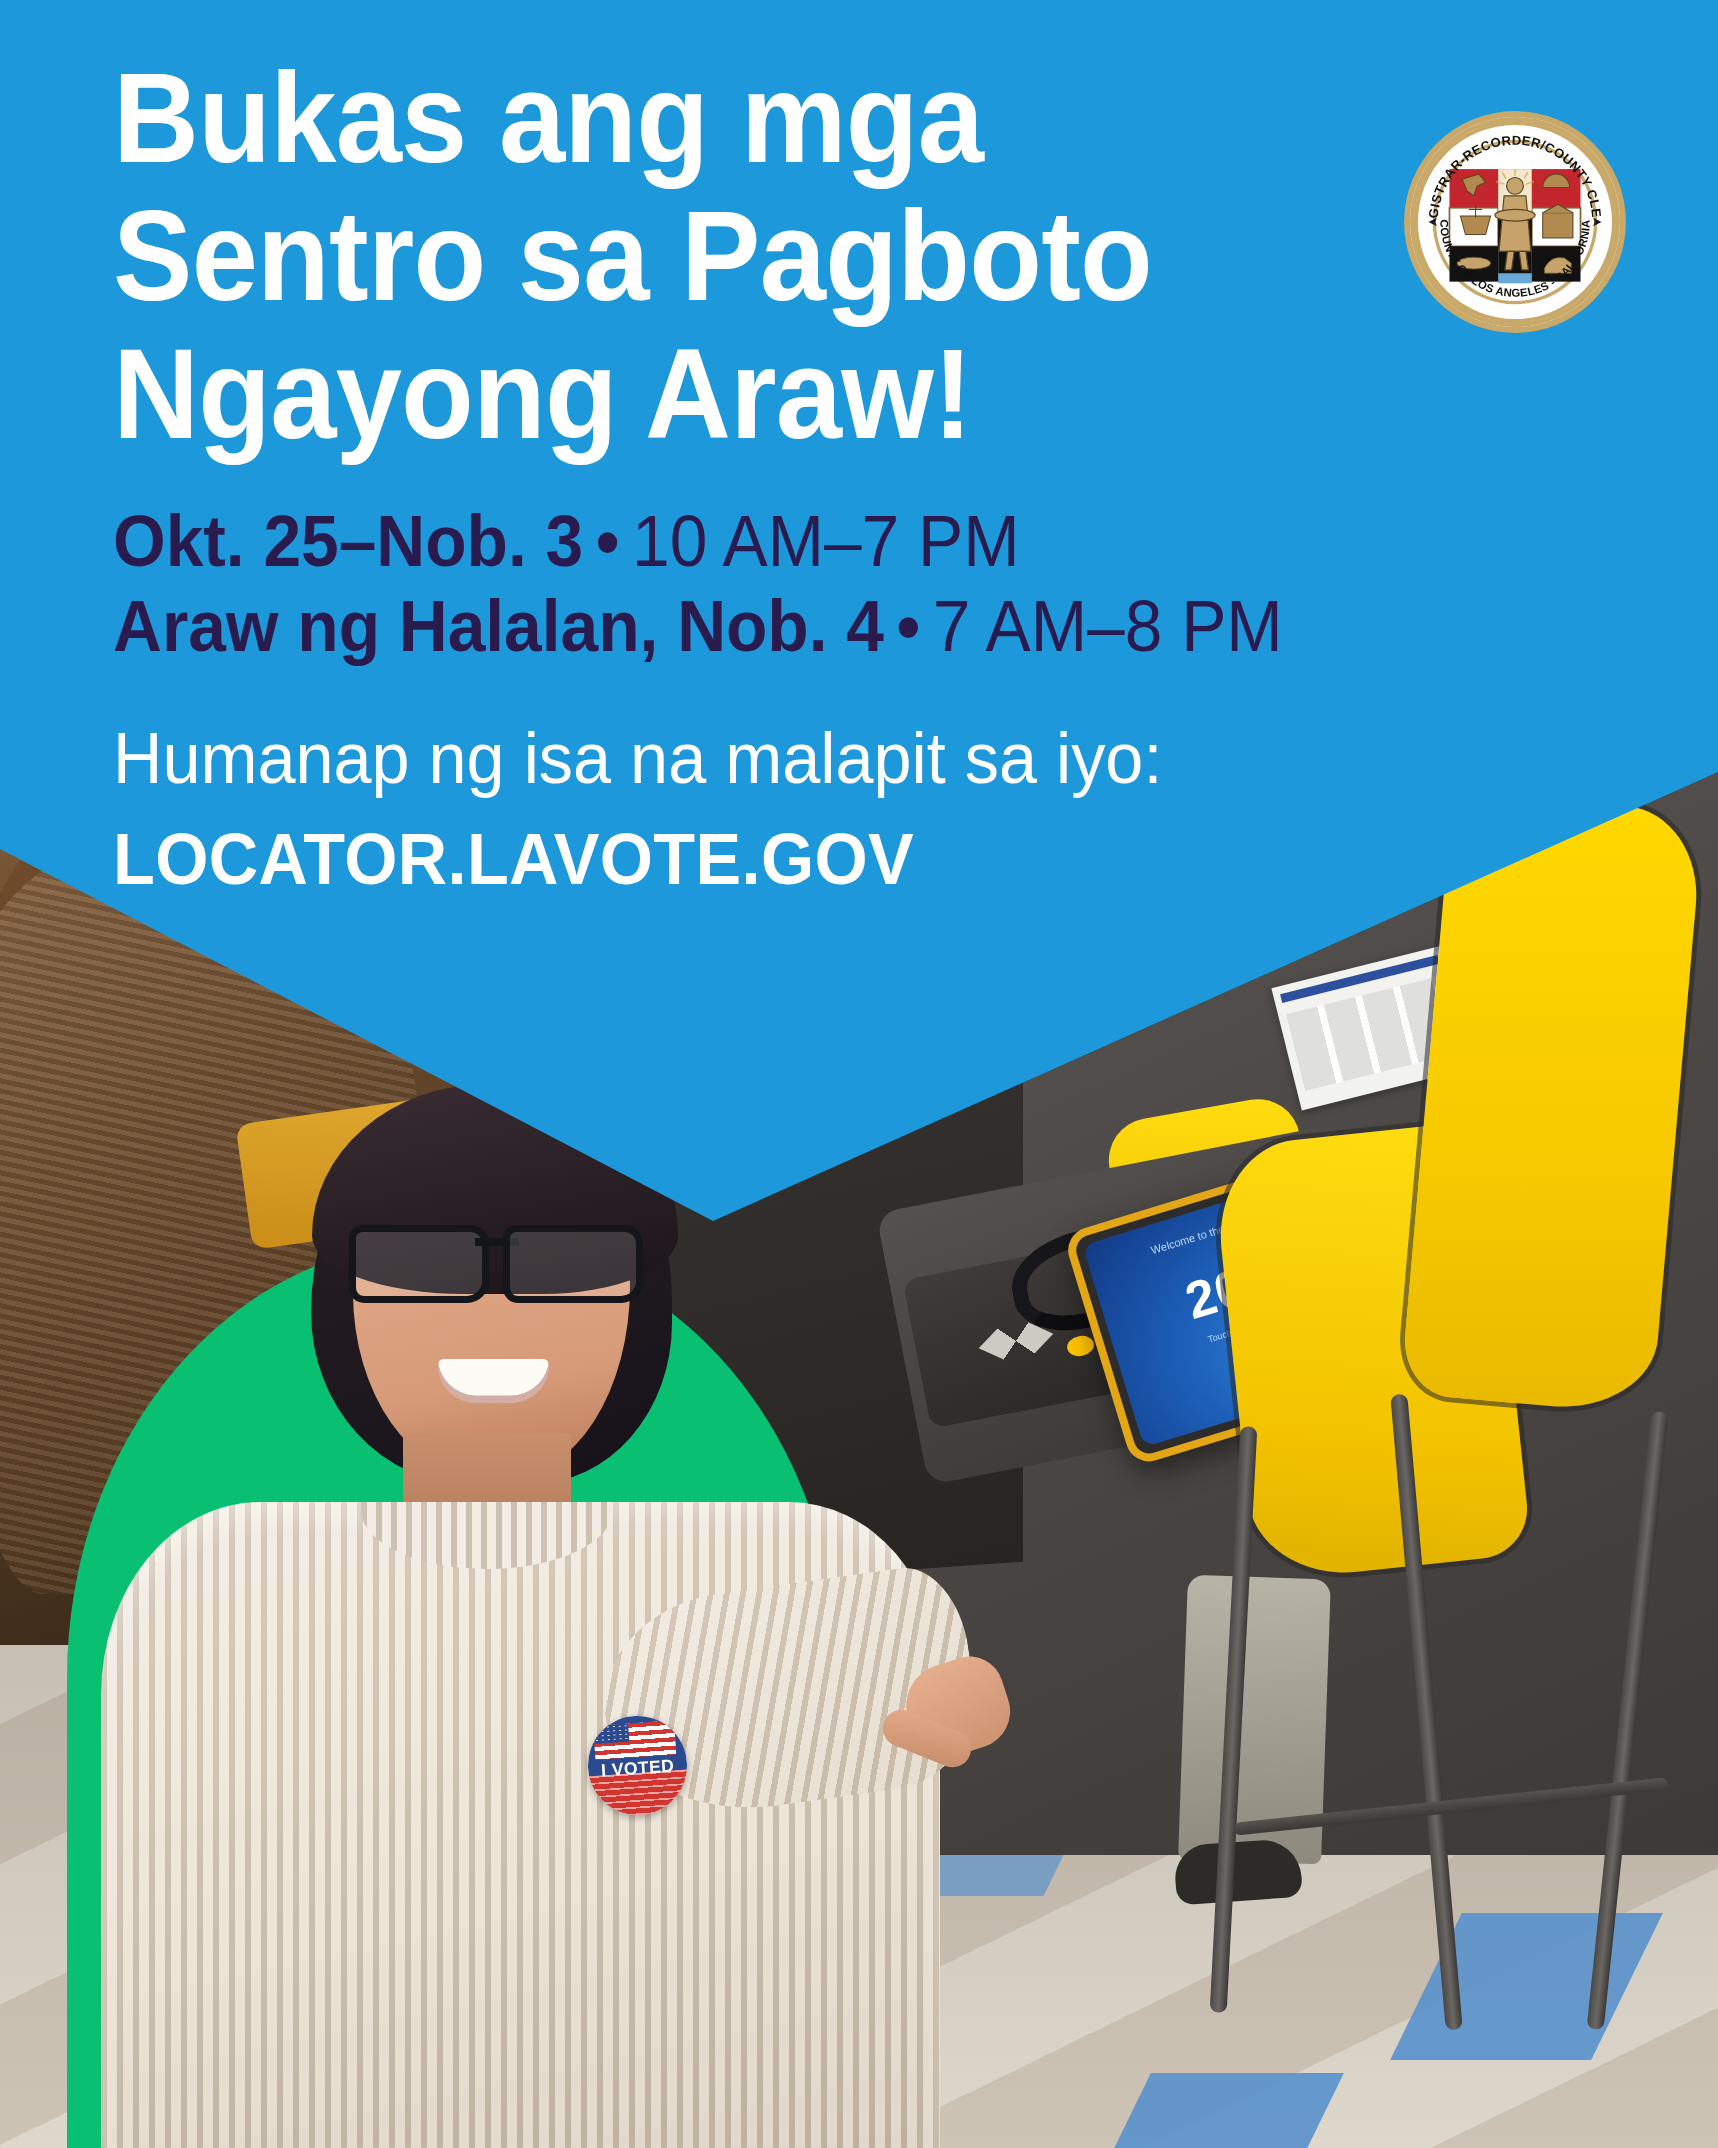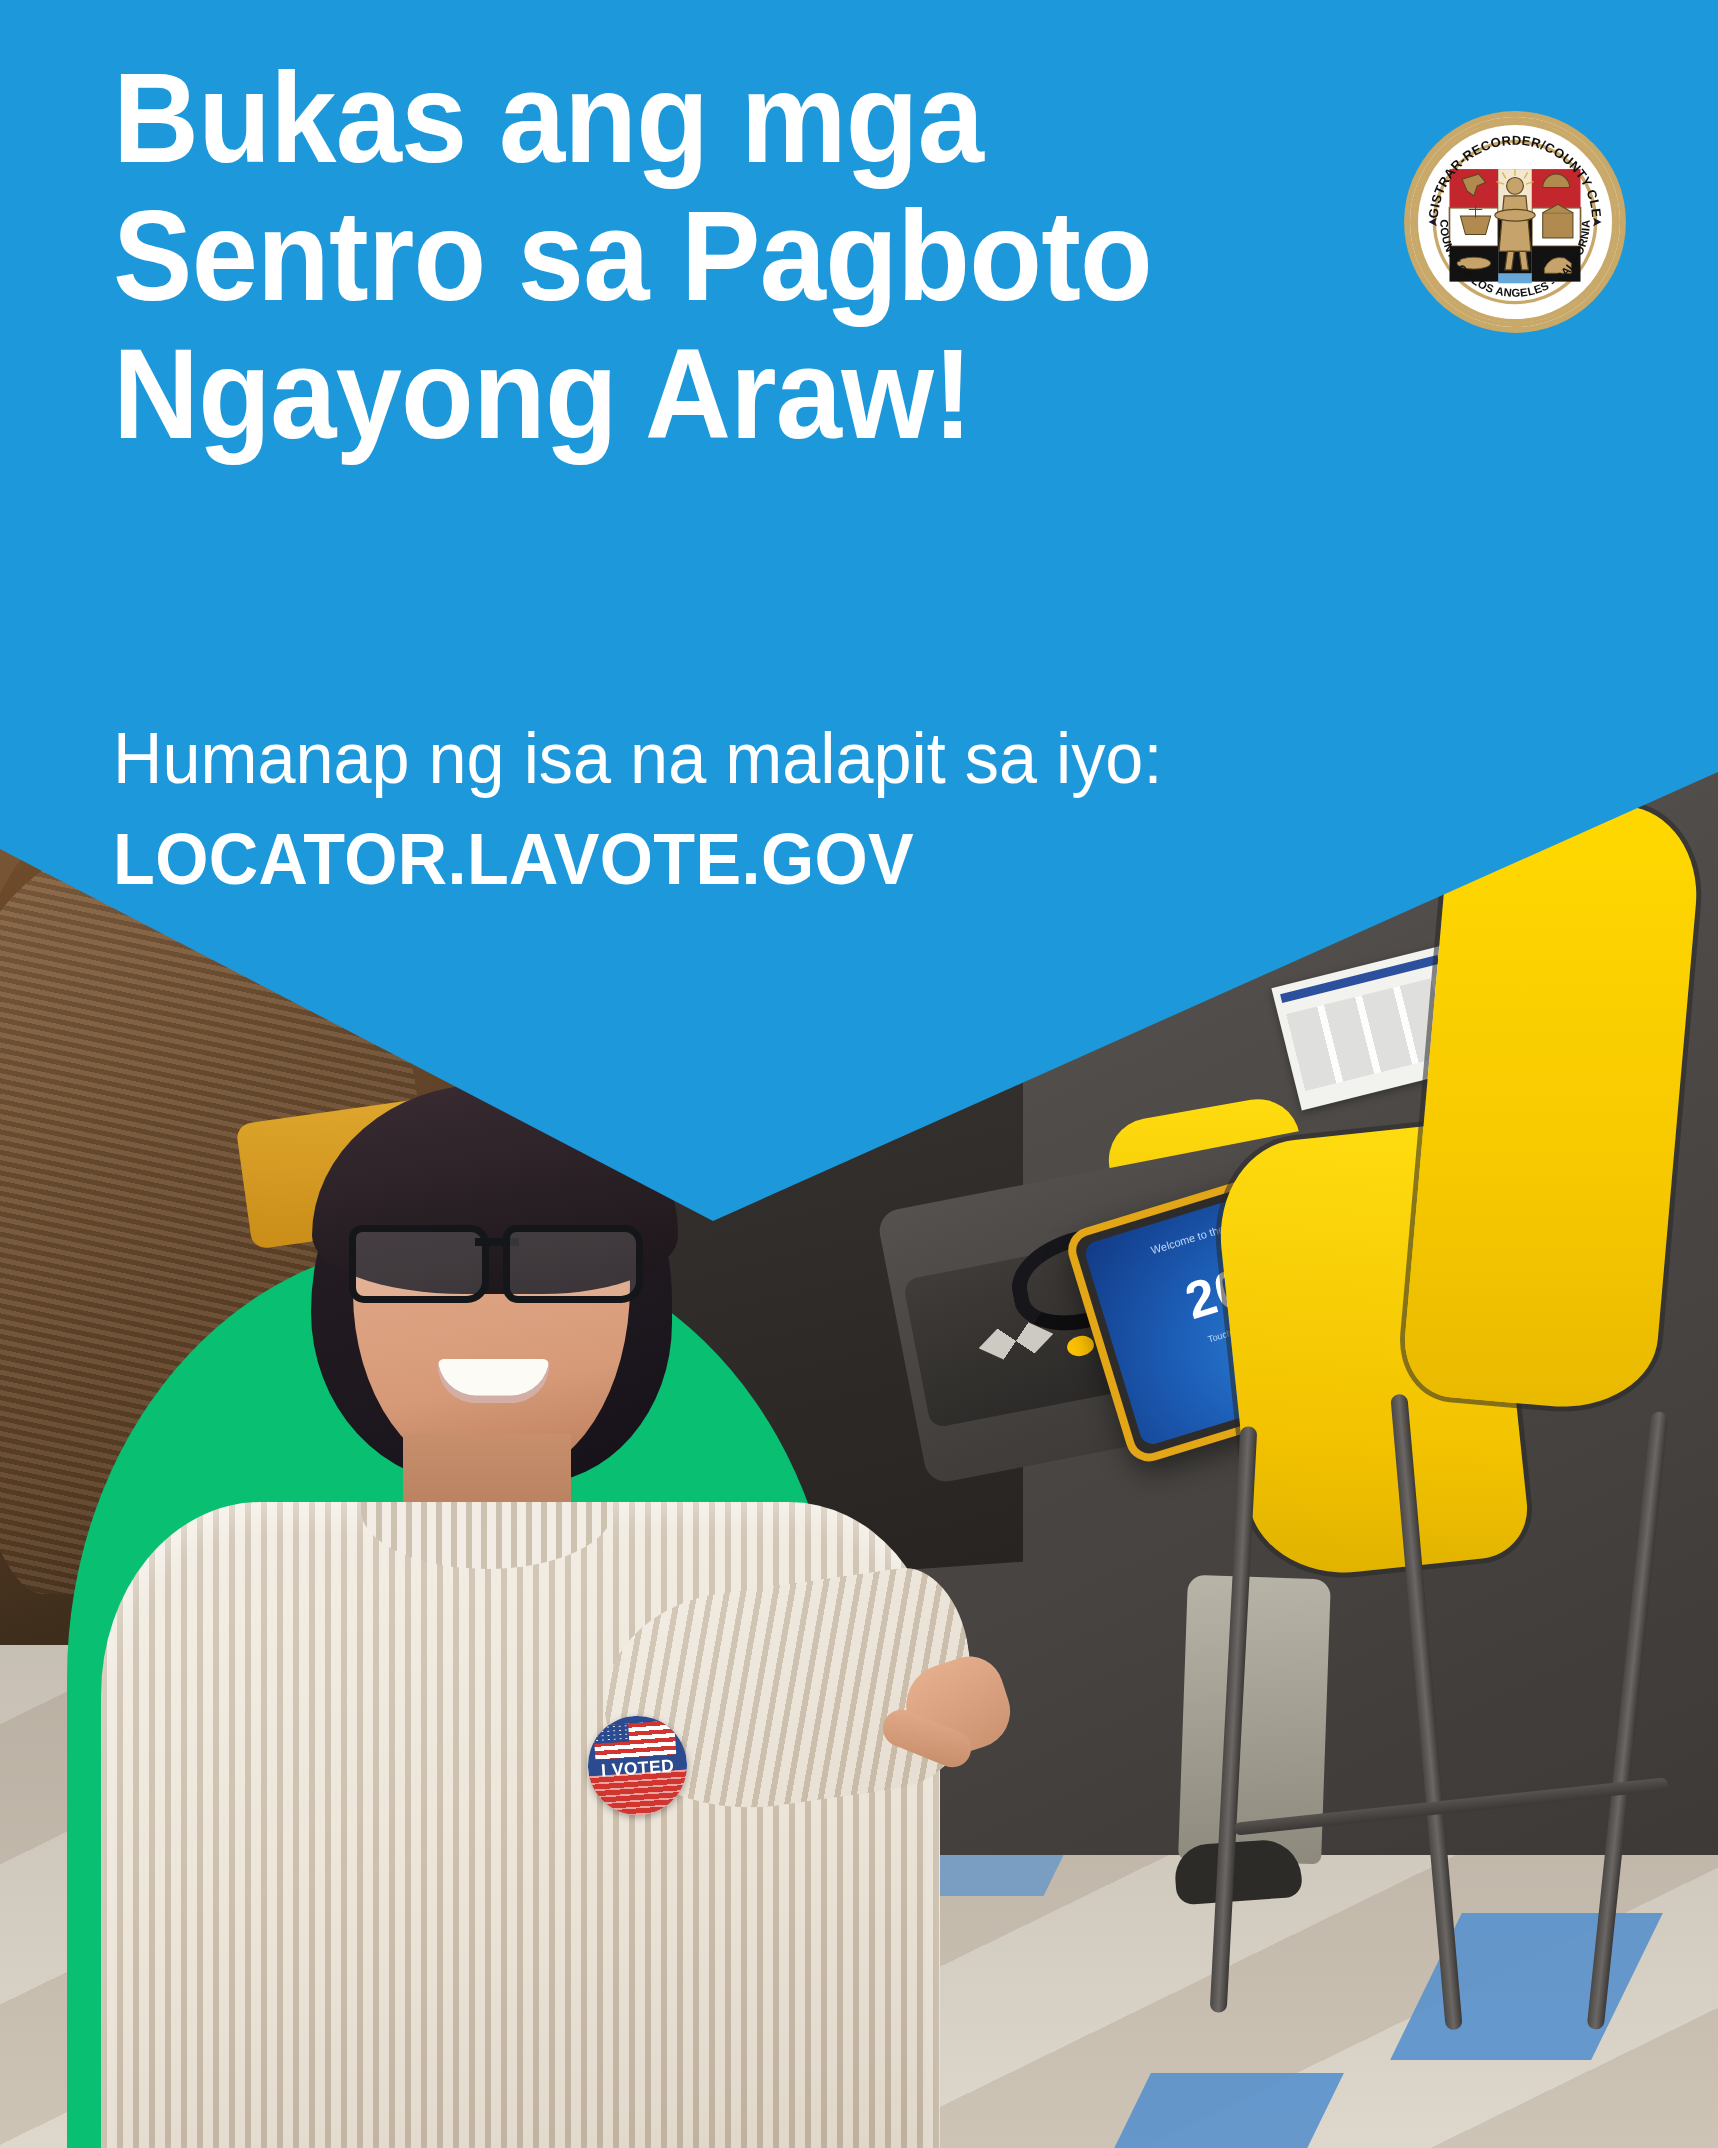--- a/index.html
+++ b/index.html
@@ -485,20 +485,28 @@
   </div>
 
   <div class="blue-wedge"></div>
 
   <div class="headline">
     <span>Bukas ang mga</span>
     <span>Sentro sa Pagboto</span>
     <span>Ngayong Araw!</span>
   </div>
 
+  <div class="schedule">
+    <div class="sched-line">
+      <span class="d">Okt. 25–Nob. 3</span><span class="sep">•</span><span class="t">10 AM–7 PM</span>
+    </div>
+    <div class="sched-line">
+      <span class="d">Araw ng Halalan, Nob. 4</span><span class="sep">•</span><span class="t">7 AM–8 PM</span>
+    </div>
+  </div>
 
   <div class="findline">Humanap ng isa na malapit sa iyo:</div>
   <a class="urlline" href="#" style="text-decoration:none;">LOCATOR.LAVOTE.GOV</a>
 
   <div class="seal">
     <svg viewBox="0 0 250 250" xmlns="http://www.w3.org/2000/svg" aria-hidden="true">
       <defs>
         <path id="arcTop" d="M 33,125 A 92,92 0 0 1 217,125"></path>
         <path id="arcBot" d="M 36,125 A 89,89 0 0 0 214,125"></path>
       </defs>

